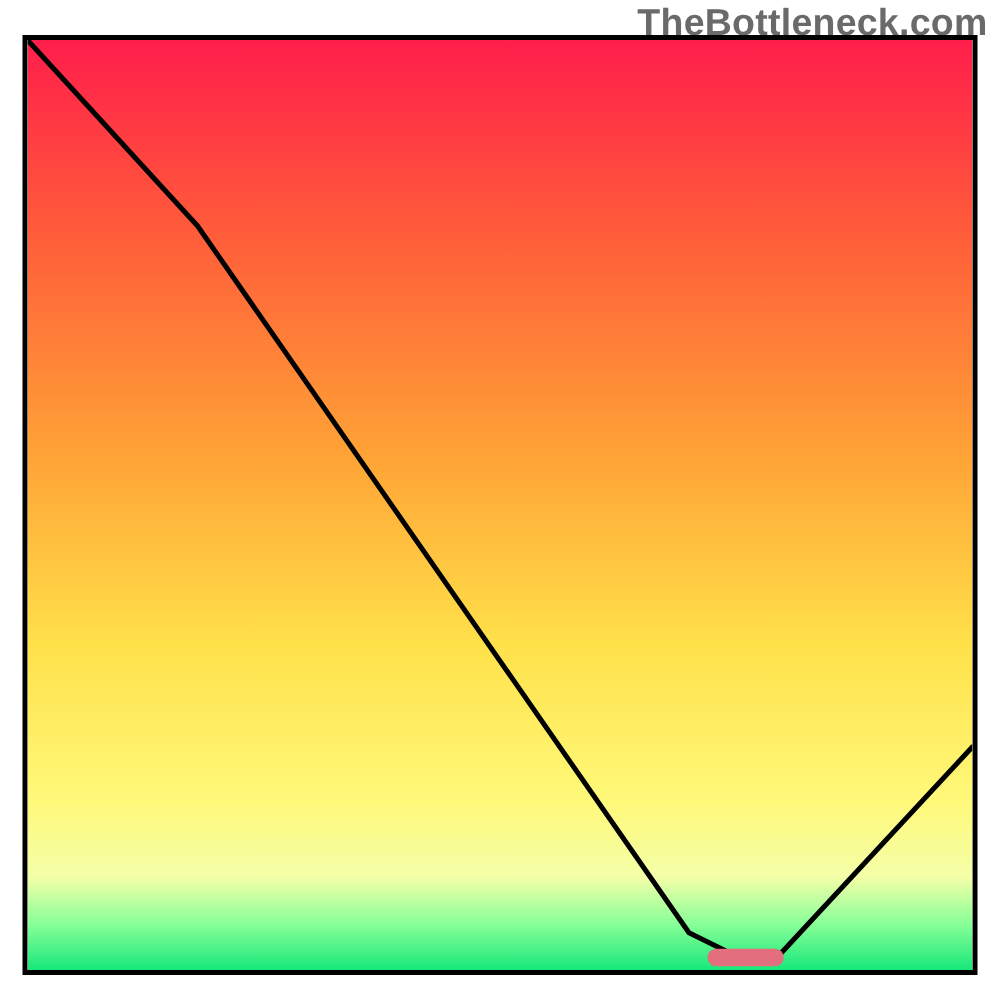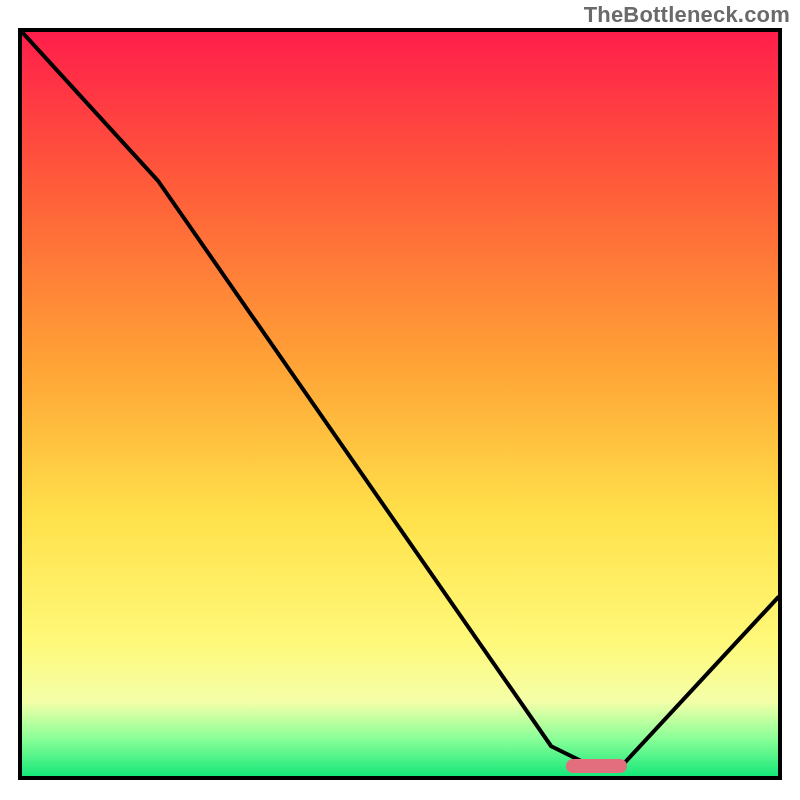--- a/index.html
+++ b/index.html
@@ -12,21 +12,21 @@
   }
   .wrap {
     position: relative;
     width: 800px;
     height: 800px;
   }
   .watermark {
     position: absolute;
     top: 2px;
     right: 10px;
-    font-size: 22px;
+    font-size: 30px;
     font-weight: 600;
     color: #6a6a6a;
     letter-spacing: 0.2px;
   }
   .plot {
     position: absolute;
     left: 18px;
     top: 28px;
     width: 764px;
     height: 752px;

